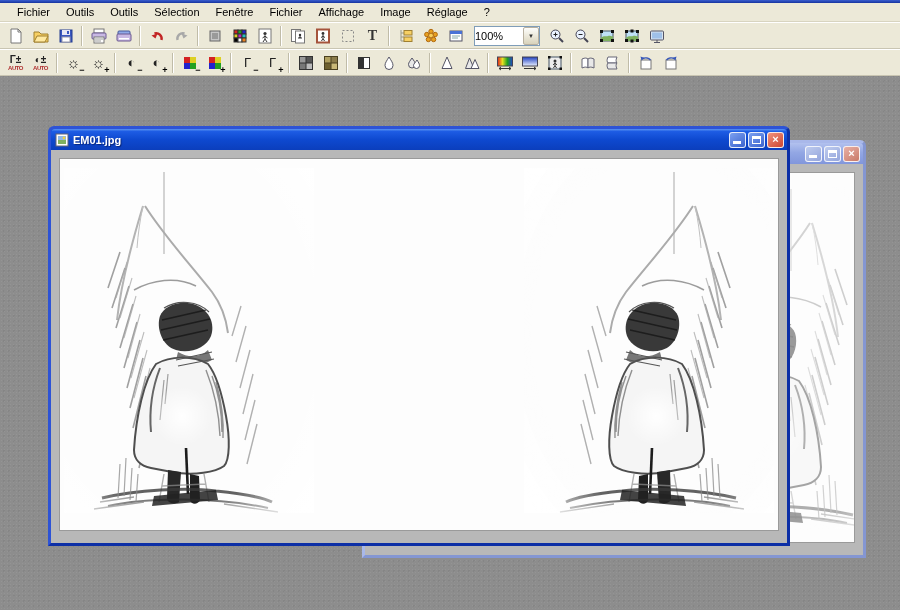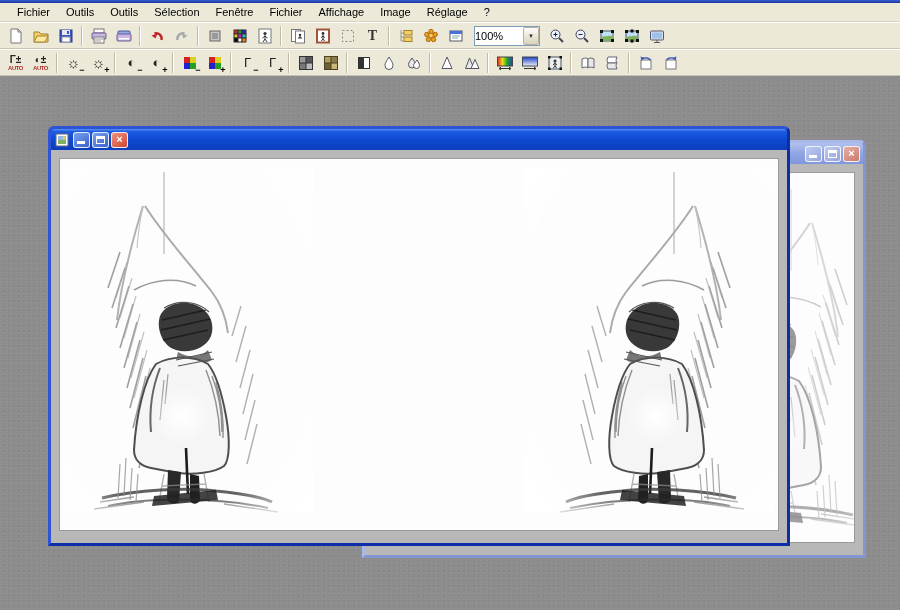--- a/index.html
+++ b/index.html
@@ -660,20 +660,21 @@
 <div class="win win-front">
   <div class="titlebar active">
     <span class="win-ico">
       <svg width="14" height="14">
           <rect x="1" y="1" width="12" height="12" fill="#fff" stroke="#667"></rect>
           <rect x="3" y="3" width="8" height="4" fill="#8FB8E8"></rect>
           <rect x="3" y="7" width="8" height="4" fill="#7FB060"></rect>
           <circle cx="9" cy="5" r="1.4" fill="#F0D040"></circle>
         </svg>
     </span>
+    <span class="win-title">EM01.jpg</span>
     <span class="win-btns">
       <button class="wb min">
           <span class="g-min"></span>
         </button>
       <button class="wb max">
           <span class="g-max"></span>
         </button>
       <button class="wb close">
           <span class="g-x">×</span>
         </button>

